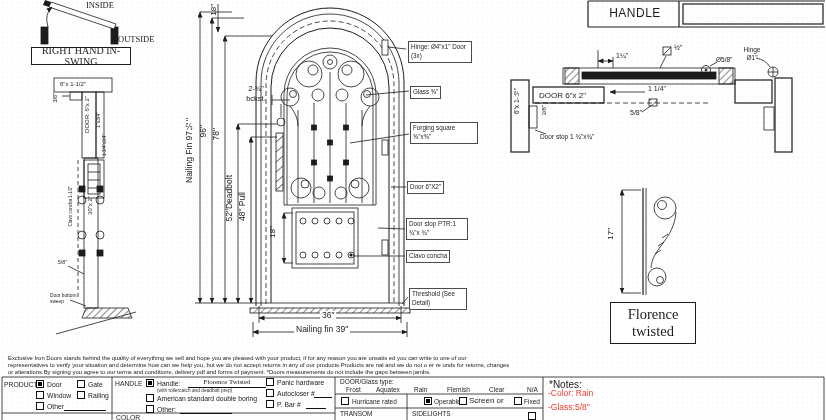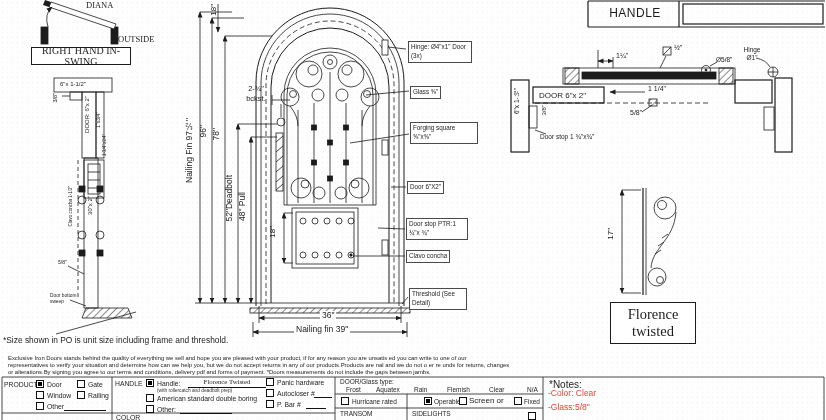--- a/index.html
+++ b/index.html
@@ -247,21 +247,21 @@
     <line x1="335" y1="377" x2="335" y2="420"></line>
     <line x1="112" y1="413" x2="335" y2="413"></line>
     <line x1="543" y1="377" x2="543" y2="420"></line>
     <line x1="335" y1="394" x2="543" y2="394"></line>
     <line x1="335" y1="408" x2="543" y2="408"></line>
     <line x1="407" y1="394" x2="407" y2="420"></line>
     <line x1="824" y1="377" x2="824" y2="420"></line>
   </g>
 </svg>
 
-<div class="t serif" style="left:86px;top:1px;font-size:8.5px;">DIANA</div>
+<div class="t serif" style="left:86px;top:1px;font-size:8.5px;">INSIDE</div>
 <div class="t serif" style="left:74px;top:35px;font-size:8.5px;padding-left:44px;">OUTSIDE</div>
 <div class="boxlabel serif" style="left:31px;top:47px;width:98px;height:16px;font-size:10px;">RIGHT HAND IN-SWING</div>
 
 <div class="t" style="left:60px;top:81px;font-size:6px;">6"x 1-1/2"</div>
 <div class="v" style="left:52px;top:93px;font-size:5.5px;">3/8"</div>
 <div class="v" style="left:84px;top:96px;font-size:6px;">DOOR: 6"x 2"</div>
 <div class="v" style="left:95px;top:112px;font-size:5px;">1"x3/4"</div>
 <div class="v" style="left:102px;top:134px;font-size:4.5px;">1-3/4"x3/4"</div>
 <div class="v" style="left:87px;top:196px;font-size:6px;">30"x 2"</div>
 <div class="v" style="left:68px;top:186px;font-size:4.5px;">Clavo concha 1-1/2"</div>
@@ -296,21 +296,20 @@
 <div class="t" style="left:616px;top:52px;font-size:7px;">1¼"</div>
 <div class="t" style="left:674px;top:44px;font-size:7px;">½"</div>
 <div class="t" style="left:716px;top:56px;font-size:6.5px;">Ø5/8"</div>
 <div class="t" style="left:738px;top:46px;width:28px;text-align:center;font-size:6.5px;white-space:normal;line-height:1.25;">Hinge Ø1"</div>
 <div class="t" style="left:648px;top:85px;font-size:7px;">1 1/4"</div>
 <div class="t" style="left:630px;top:109px;font-size:7px;">5/8"</div>
 
 <div class="v" style="left:606px;top:228px;font-size:8px;">17"</div>
 <div class="boxlabel serif" style="left:610px;top:302px;width:84px;height:40px;font-size:14.5px;line-height:1.2;white-space:normal;">Florence twisted</div>
 
-<div class="t" style="left:3px;top:336px;font-size:8.4px;">*Size shown in PO is unit size including frame and threshold.</div>
 <div class="t" style="left:8px;top:355px;font-size:5.9px;color:#222;">Exclusive Iron Doors stands behind the quality of everything we sell and hope you are pleased with your product, if for any reason you are unsatis ed you can write to one of our</div>
 <div class="t" style="left:8px;top:362px;font-size:5.9px;color:#222;">representatives to verify your situation and determine how can we help you, but we do not accept returns in any of our products.Products are  nal and we do not o er re unds for returns, changes</div>
 <div class="t" style="left:8px;top:369px;font-size:5.9px;color:#222;">or alterations.By signing you agree to our terms and conditions, delivery pdf and forms of payment. *Doors measurements do not include the gaps between jambs.</div>
 
 <div class="t" style="left:4px;top:381px;font-size:6.8px;">PRODUCT:</div>
 <span class="cb checked" style="left:36px;top:380px;"></span>
 <div class="t" style="left:47px;top:381px;font-size:6.8px;">Door</div>
 <span class="cb" style="left:77px;top:380px;"></span>
 <div class="t" style="left:88px;top:381px;font-size:6.8px;">Gate</div>
 <span class="cb" style="left:36px;top:391px;"></span>
@@ -355,16 +354,16 @@
 <div class="t" style="left:434px;top:398px;font-size:6.5px;">Operable</div>
 <span class="cb" style="left:459px;top:397px;"></span>
 <div class="t" style="left:469px;top:396px;font-size:8px;">Screen or</div>
 <span class="cb" style="left:514px;top:397px;"></span>
 <div class="t" style="left:524px;top:398px;font-size:6.5px;">Fixed</div>
 <div class="t" style="left:340px;top:410px;font-size:6.5px;">TRANSOM</div>
 <div class="t" style="left:412px;top:410px;font-size:6.5px;">SIDELIGHTS</div>
 <span class="cb" style="left:528px;top:412px;"></span>
 
 <div class="t" style="left:549px;top:379px;font-size:10px;">*Notes:</div>
-<div class="t red" style="left:548px;top:389px;font-size:8.5px;">-Color: Clear</div>
+<div class="t red" style="left:548px;top:389px;font-size:8.5px;">-Color: Rain</div>
 <div class="t red" style="left:548px;top:403px;font-size:8.5px;">-Glass:5/8"</div>
 
 </div>
 
 </body></html>

